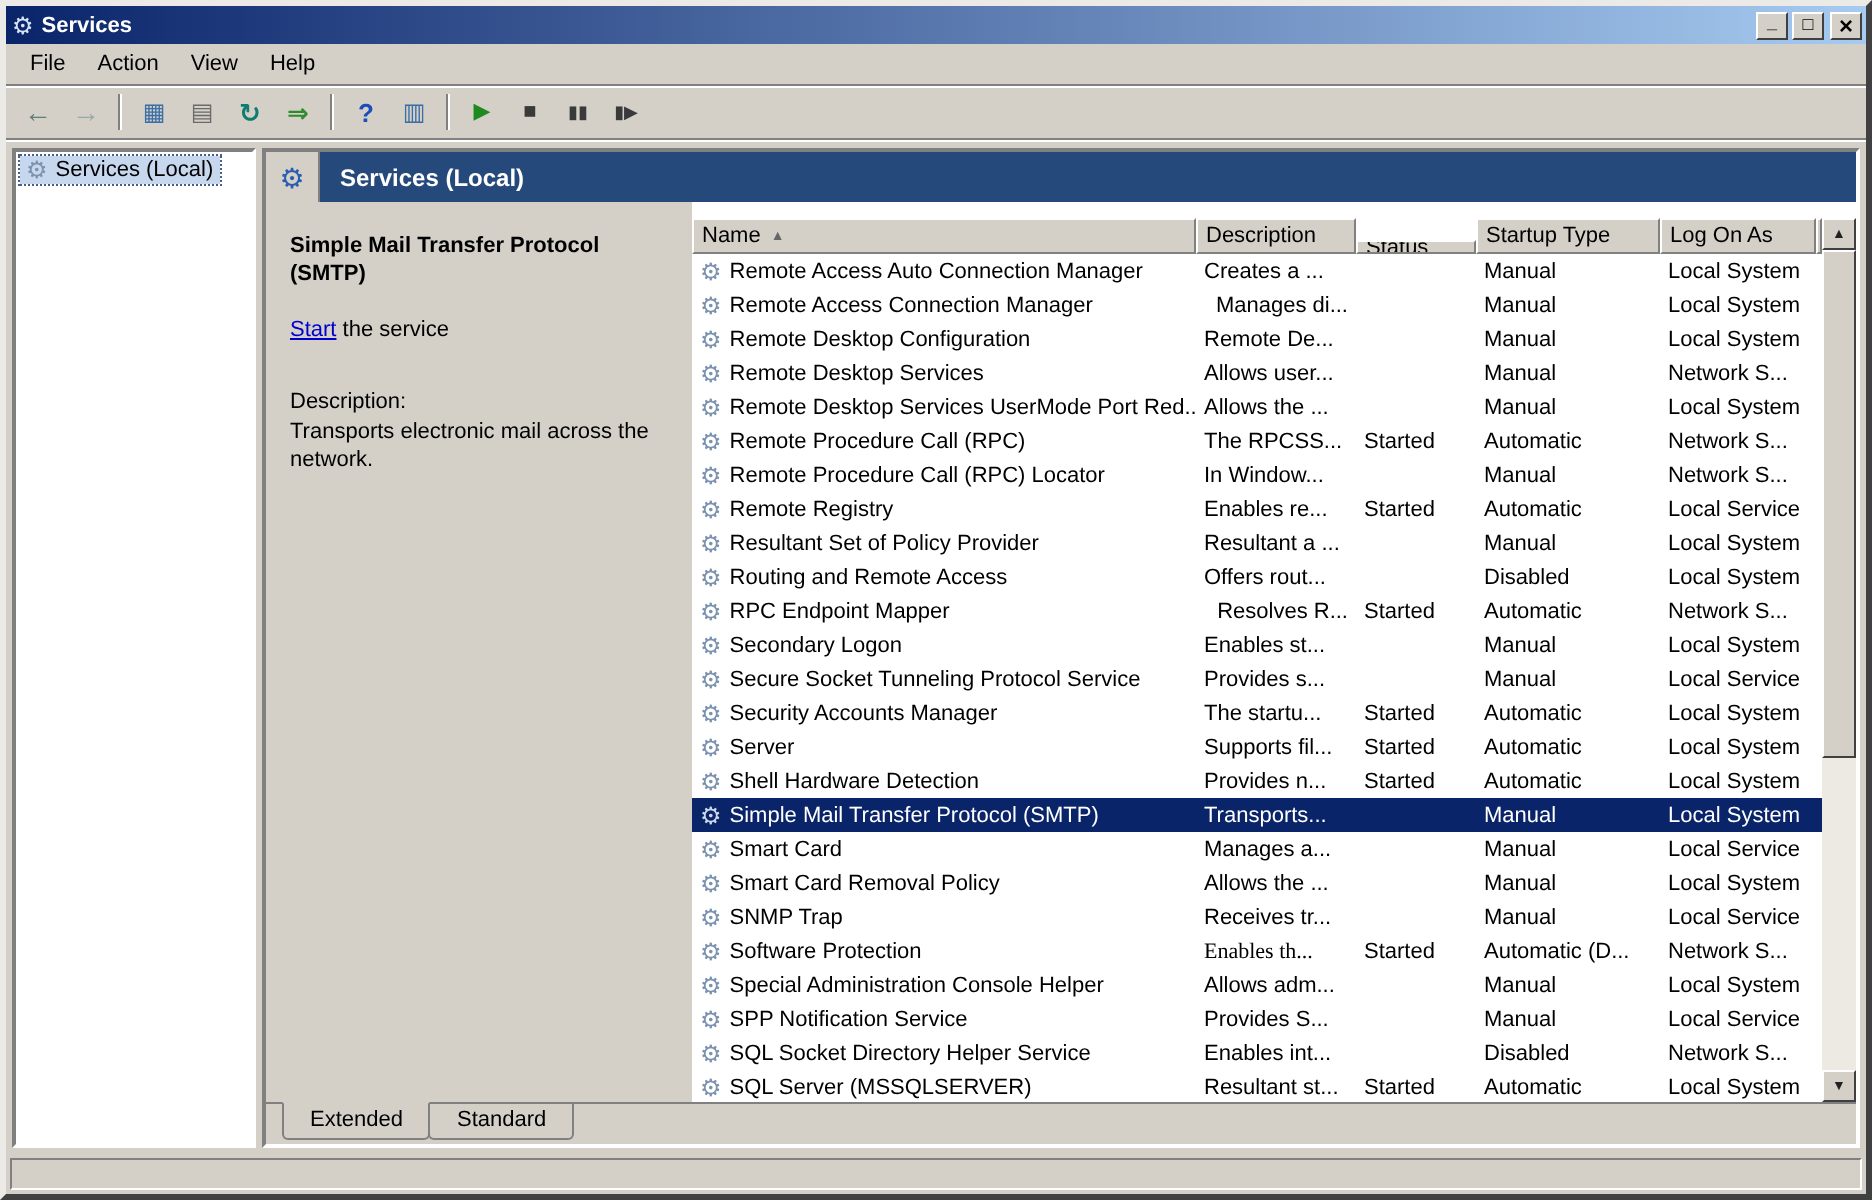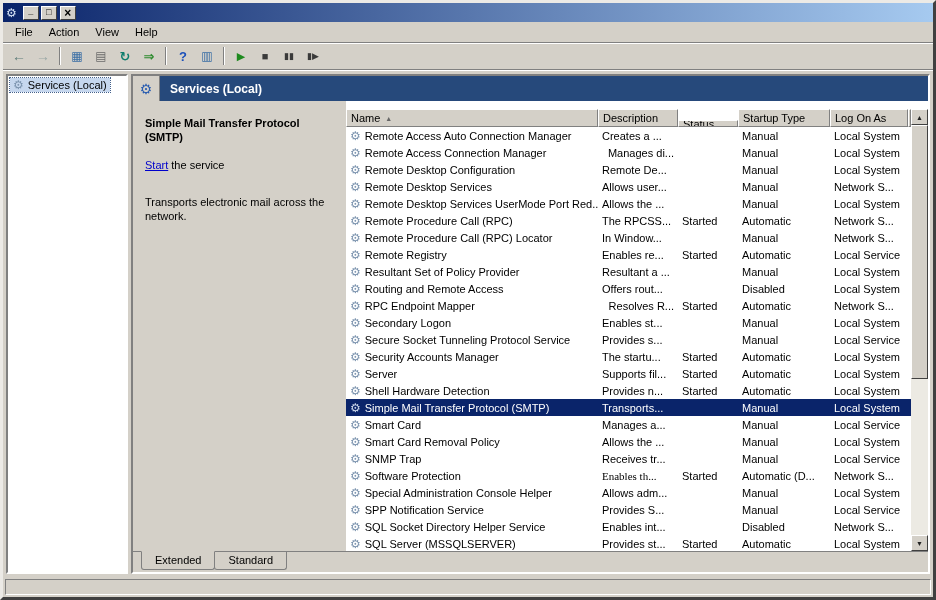--- a/index.html
+++ b/index.html
@@ -90,20 +90,21 @@
   .statusbar { height:20px; flex:0 0 20px; background:var(--chrome,#d4d0c8); padding:2px 2px; display:flex; }
   .status-panel { flex:1 1 auto; border:1px solid; border-color:#808080 #fff #fff #808080; }
 </style>
 </head>
 <body>
 
 <div class="window" data-name="services-window">
 
   <div class="titlebar" data-name="titlebar">
     <span class="tb-icon" data-name="services-app-icon">⚙</span>
+    <span class="tb-title" data-name="window-title">Services</span>
     <button class="tbc" data-name="minimize-button">_</button>
     <button class="tbc" data-name="maximize-button">□</button>
     <button class="tbc" data-name="close-button">×</button>
   </div>
 
   <div class="menubar" data-name="menubar">
       <span class="menu-item" data-name="menu-file">File</span>
       <span class="menu-item" data-name="menu-action">Action</span>
       <span class="menu-item" data-name="menu-view">View</span>
       <span class="menu-item" data-name="menu-help">Help</span>
@@ -169,20 +170,21 @@
         <span class="banner-title" data-name="banner-title">Services (Local)</span>
       </div>
 
       <div class="main-body" data-name="main-body">
 
         <div class="info-pane" data-name="info-pane">
           <div class="ip-title" data-name="selected-service-title">Simple Mail Transfer Protocol (SMTP)</div>
           <div class="ip-action" data-name="service-action">
             <span class="link" data-name="start-service-link">Start</span><span data-name="action-suffix"> the service</span>
           </div>
+          <div class="ip-desc-label" data-name="description-label">Description:</div>
           <div class="ip-desc" data-name="description-text">Transports electronic mail across the network.</div>
         </div>
 
         <div class="list-area" data-name="services-list">
           <div class="list-header" data-name="table-header">
               <div class="hcell" data-name="column-header-name" style="width: 252px;">
                 <span data-name="column-header-label">Name</span>
                 <span class="sort" data-name="sort-ascending-icon">▲</span>
               </div>
               <div class="hcell" data-name="column-header-description" style="width: 80px;">
@@ -437,21 +439,21 @@
                 <div class="tcell" data-name="description-cell" style="width: 80px;">Enables int...</div>
                 <div class="tcell" data-name="status-cell" style="width: 60px;"></div>
                 <div class="tcell" data-name="startup-type-cell" style="width: 92px;">Disabled</div>
                 <div class="tcell" data-name="logon-as-cell" style="width: 78px;">Network S...</div>
               </div>
               <div class="trow" data-name="table-row">
                 <div class="tcell namecell" data-name="service-name-cell" style="width: 252px;">
                   <span class="gear" data-name="service-gear-icon">⚙</span>
                   <span data-name="service-name-label">SQL Server (MSSQLSERVER)</span>
                 </div>
-                <div class="tcell" data-name="description-cell" style="width: 80px;">Provides st...</div>
+                <div class="tcell" data-name="description-cell" style="width: 80px;">Resultant st...</div>
                 <div class="tcell" data-name="status-cell" style="width: 60px;">Started</div>
                 <div class="tcell" data-name="startup-type-cell" style="width: 92px;">Automatic</div>
                 <div class="tcell" data-name="logon-as-cell" style="width: 78px;">Local System</div>
               </div>
             </div>
         </div>
 
         <div class="vscroll" data-name="vertical-scrollbar">
           <div class="vs-btn" data-name="scroll-up-button">▲</div>
           <div class="vs-track" data-name="scrollbar-track">

